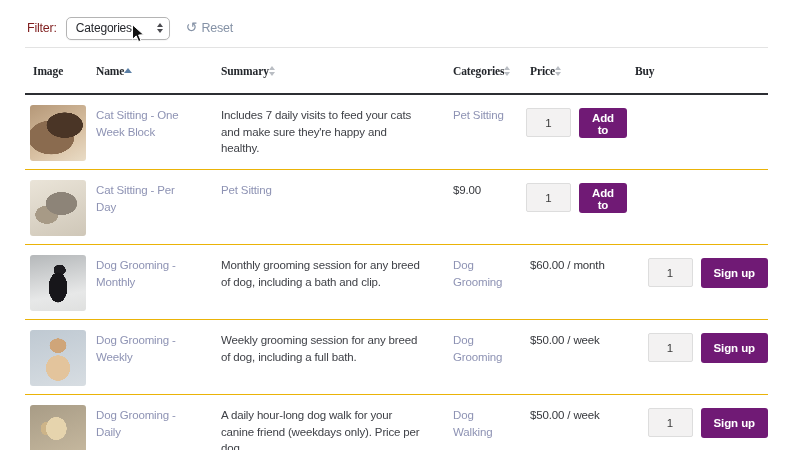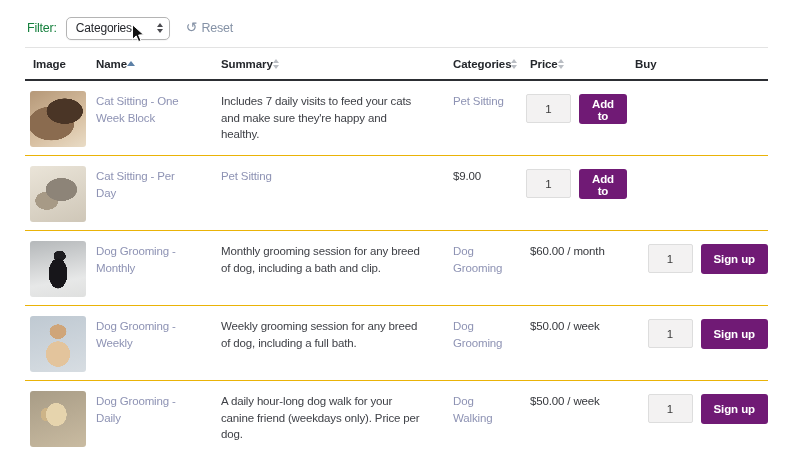--- a/index.html
+++ b/index.html
@@ -2,21 +2,21 @@
 <html><head>
 <meta charset="utf-8">
 <style>
   * { margin:0; padding:0; box-sizing:border-box; }
   html,body { width:800px; height:450px; overflow:hidden; background:#fff;
     font-family:"Liberation Sans", sans-serif; color:#3f4147; }
   .page { position:relative; width:800px; height:450px; }
 
   
   .filter-bar { display:flex; align-items:center; gap:9px; padding:16px 0 0 27px; height:40px; }
-  .filter-label { font-size:12.5px; color:#15803d; letter-spacing:-0.2px; }
+  .filter-label { font-size:12.5px; color:#7f1d1d; letter-spacing:-0.2px; }
   .select-box { display:flex; align-items:center; justify-content:space-between;
     width:104px; height:23px; background:#fff; border:1px solid #b4b4b4; border-radius:5px;
     padding:0 6px 0 9px; cursor:pointer; box-shadow:0 1px 1px rgba(0,0,0,0.04); }
   .select-value { font-size:12px; color:#26282d; letter-spacing:-0.2px; }
   .select-arrows { display:flex; flex-direction:column; align-items:center; gap:2px; }
   .select-arrows .up { width:0; height:0; border-left:3.5px solid transparent;
     border-right:3.5px solid transparent; border-bottom:4.5px solid #4a4a4f; }
   .select-arrows .down { width:0; height:0; border-left:3.5px solid transparent;
     border-right:3.5px solid transparent; border-top:4.5px solid #4a4a4f; }
   .reset-link { display:flex; align-items:center; gap:4px; color:#8592a6; font-size:12.5px;
@@ -24,21 +24,21 @@
   .reset-icon { font-size:14px; line-height:1; transform:translateY(-1px); }
 
   
   .cursor { position:absolute; left:131px; top:24px; width:14px; height:20px; z-index:50; pointer-events:none; }
 
   
   .ptable { margin:7px 25px 0 25px; width:743px; }
   .tr, .thead { display:grid;
     grid-template-columns:63px 125px 232px 77px 105px 1fr; }
   .thead { border-top:1px solid #e3e3e3; border-bottom:2px solid #2c2e33;
-    height:34px; align-items:center; }
+    height:48px; align-items:center;font-family:Liberation Serif, serif; }
   .th { display:flex; align-items:center; font-size:11.5px; font-weight:bold;
     color:#24272c; letter-spacing:-0.1px; padding:0 10px 0 8px; justify-content:flex-start; }
   .th.no-sort { justify-content:flex-start; cursor:default; }
   .th-buy { justify-content:flex-end; padding-right:2px; }
   .sortable { cursor:pointer; }
   .sort-both { display:flex; flex-direction:column; gap:2px; align-items:center; }
   .sort-both .u { width:0;height:0;border-left:3.5px solid transparent;border-right:3.5px solid transparent;border-bottom:4px solid #b9bdc3; }
   .sort-both .d { width:0;height:0;border-left:3.5px solid transparent;border-right:3.5px solid transparent;border-top:4px solid #b9bdc3; }
   .sort-asc { width:0;height:0;border-left:4px solid transparent;border-right:4px solid transparent;border-bottom:5px solid #5c80a6; }
 

